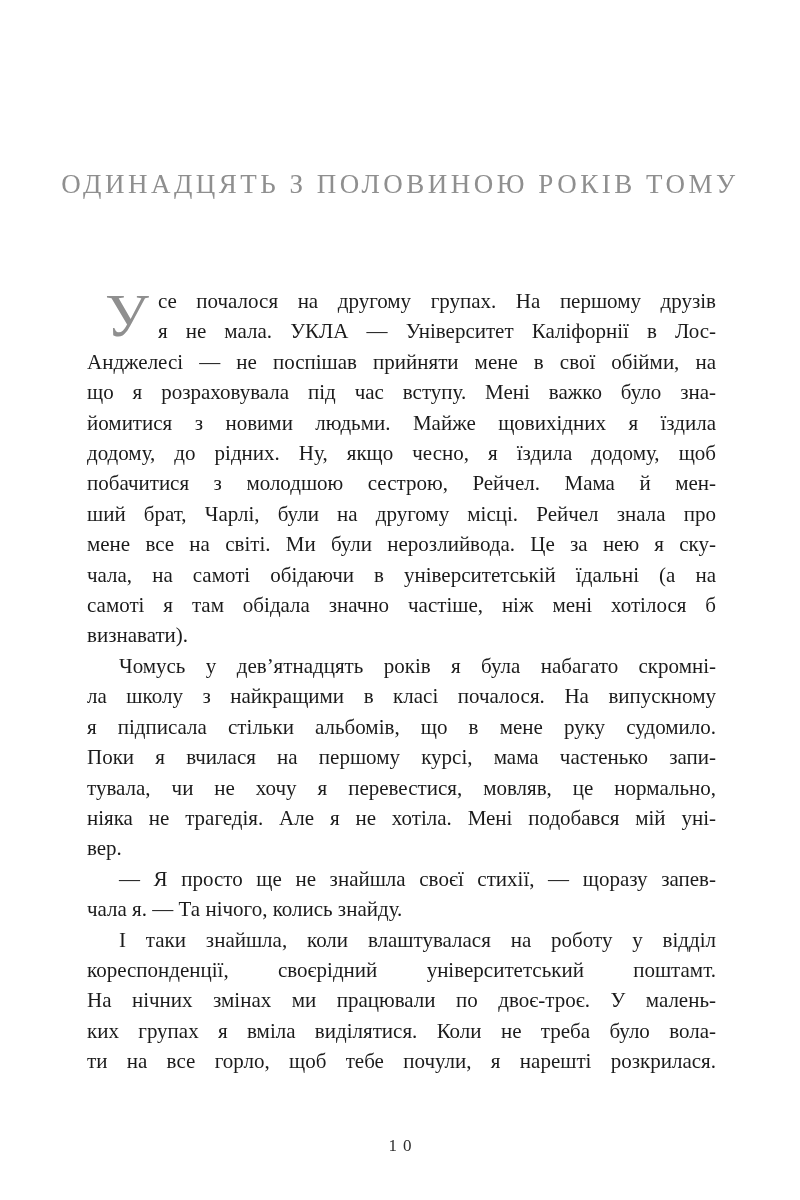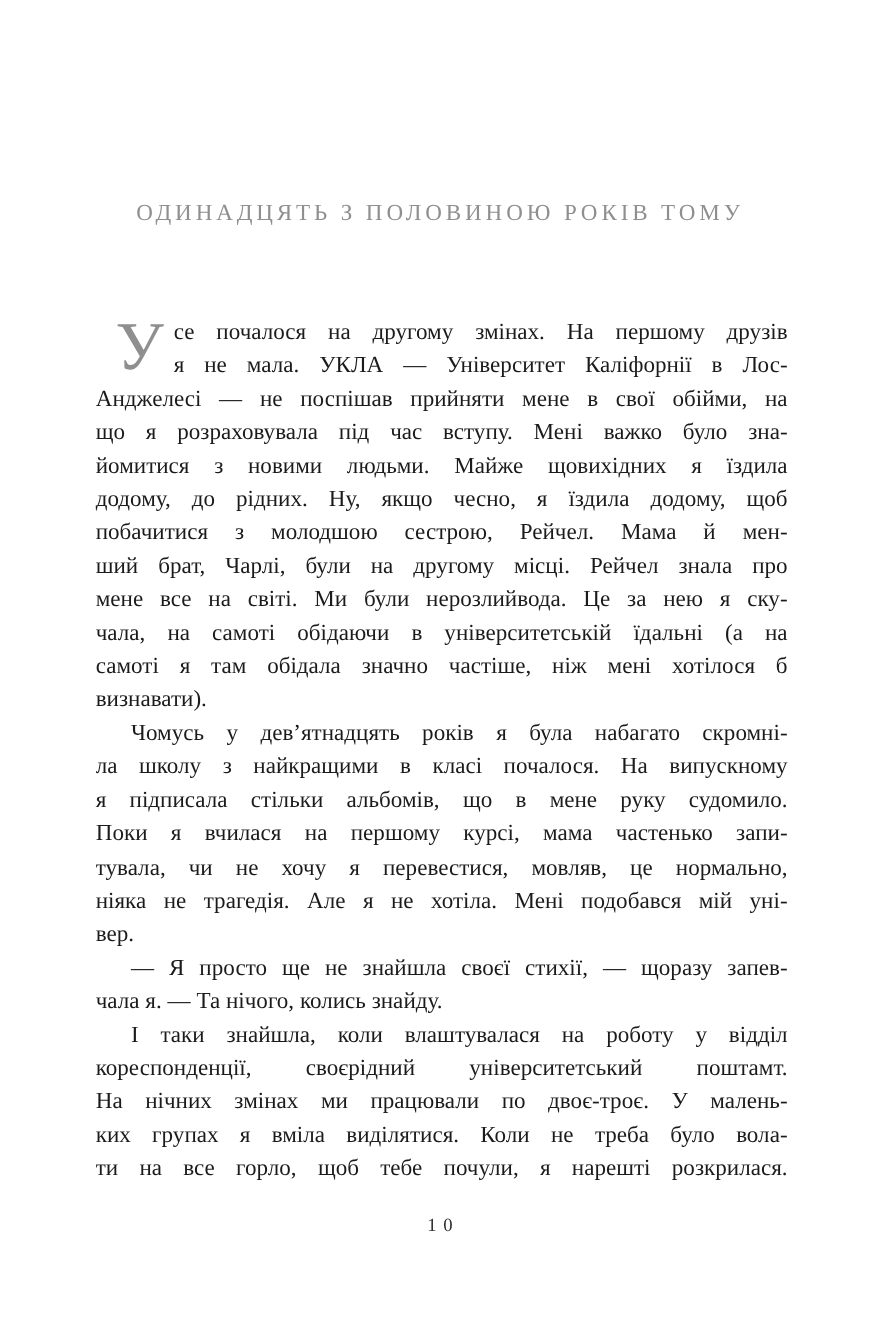--- a/index.html
+++ b/index.html
@@ -13,23 +13,23 @@
     height: 1200px;
     background: #ffffff;
     font-family: "Liberation Serif", serif;
     overflow: hidden;
   }
   .chapter-title {
     position: absolute;
     top: 169px;
     left: 0;
     right: 0;
-    margin: 12px;
+    margin: 0;
     text-align: center;
-    font-size: 21px;
+    font-size: 27px;
     font-weight: 400;
     letter-spacing: 3.5px;
     color: #8f8f8f;
     white-space: nowrap;
   }
   .body-text {
     position: absolute;
     top: 286px;
     left: 87px;
     width: 629px;
@@ -53,40 +53,40 @@
   .dropcap {
     float: left;
     font-size: 62px;
     line-height: 52px;
     height: 54px;
     color: #8f8f8f;
     margin: 3px 9px 0 18px;
   }
   .page-number {
     position: absolute;
-    top: 1104px;
+    top: 1136px;
     left: 0;
     right: 0;
     text-align: center;
     font-size: 17px;
     letter-spacing: 6px;
     padding-left: 6px; 
     color: #2e2e2e;
   }
 </style>
 </head>
 <body>
 
 <div class="page">
   <h1 class="chapter-title">ОДИНАДЦЯТЬ З ПОЛОВИНОЮ РОКІВ ТОМУ</h1>
 
   <div class="body-text">
       <div class="paragraph">
         <span class="dropcap">У</span>
-        <div class="line">се почалося на другому змінах. На першому друзів</div>
+        <div class="line">се почалося на другому групах. На першому друзів</div>
         <div class="line">я не мала. УКЛА — Університет Каліфорнії в Лос-</div>
         <div class="line">Анджелесі — не поспішав прийняти мене в свої обійми, на</div>
         <div class="line">що я розраховувала під час вступу. Мені важко було зна-</div>
         <div class="line">йомитися з новими людьми. Майже щовихідних я їздила</div>
         <div class="line">додому, до рідних. Ну, якщо чесно, я їздила додому, щоб</div>
         <div class="line">побачитися з молодшою сестрою, Рейчел. Мама й мен-</div>
         <div class="line">ший брат, Чарлі, були на другому місці. Рейчел знала про</div>
         <div class="line">мене все на світі. Ми були нерозлийвода. Це за нею я ску-</div>
         <div class="line">чала, на самоті обідаючи в університетській їдальні (а на</div>
         <div class="line">самоті я там обідала значно частіше, ніж мені хотілося б</div>

